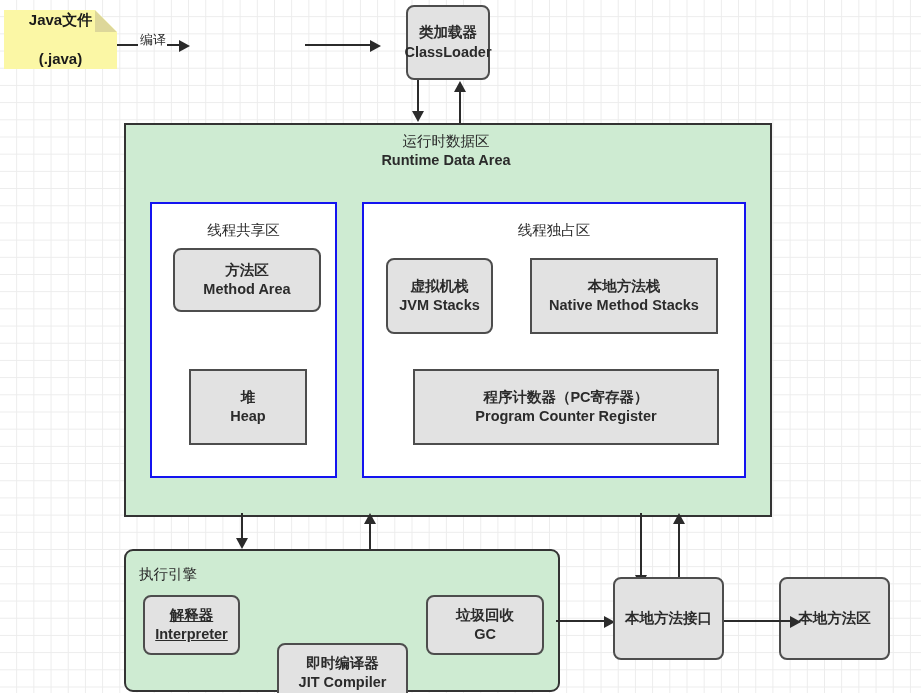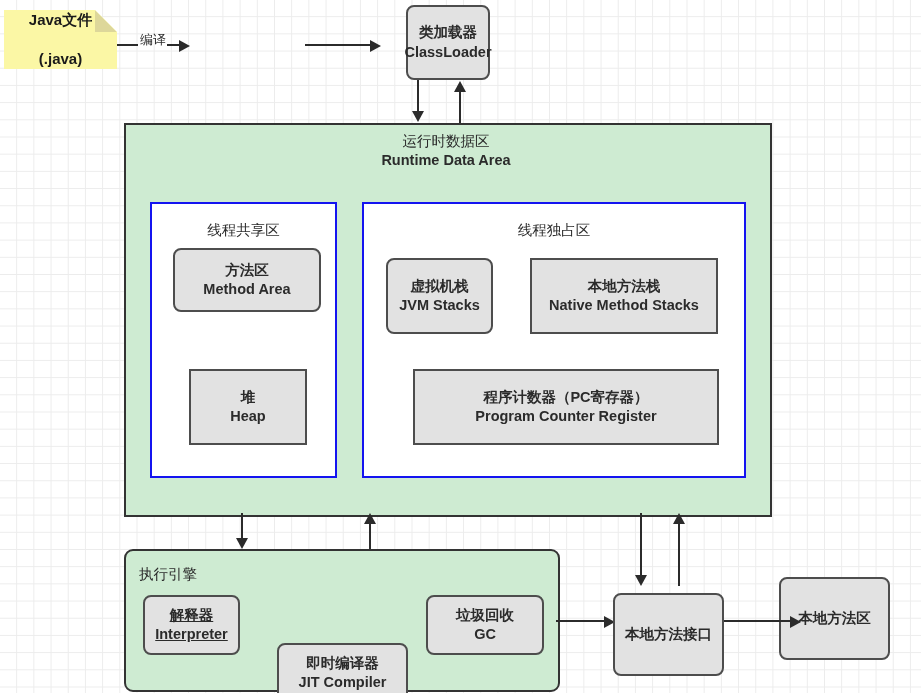--- a/index.html
+++ b/index.html
@@ -248,21 +248,21 @@
   <div class="node grey rounded" style="left:426px; top:595px; width:118px; height:60px;">
     <span class="l1">垃圾回收</span>
     <span class="l2">GC</span>
   </div>
 
   <div class="conn">
     <div class="hline" style="left:556px; top:620px; width:50px;"></div>
     <div class="arrowhead ah-right" style="left:604px; top:615.5px;"></div>
   </div>
 
-  <div class="node grey rounded" style="left:613px; top:577px; width:111px; height:83px;margin-top:16px;">
+  <div class="node grey rounded" style="left:613px; top:577px; width:111px; height:83px;">
     <span class="l1">本地方法接口</span>
   </div>
 
   <div class="node grey rounded" style="left:779px; top:577px; width:111px; height:83px;">
     <span class="l1">本地方法区</span>
   </div>
 
   <div class="conn">
     <div class="hline" style="left:724px; top:620px; width:67px;"></div>
     <div class="arrowhead ah-right" style="left:790px; top:615.5px;"></div>

